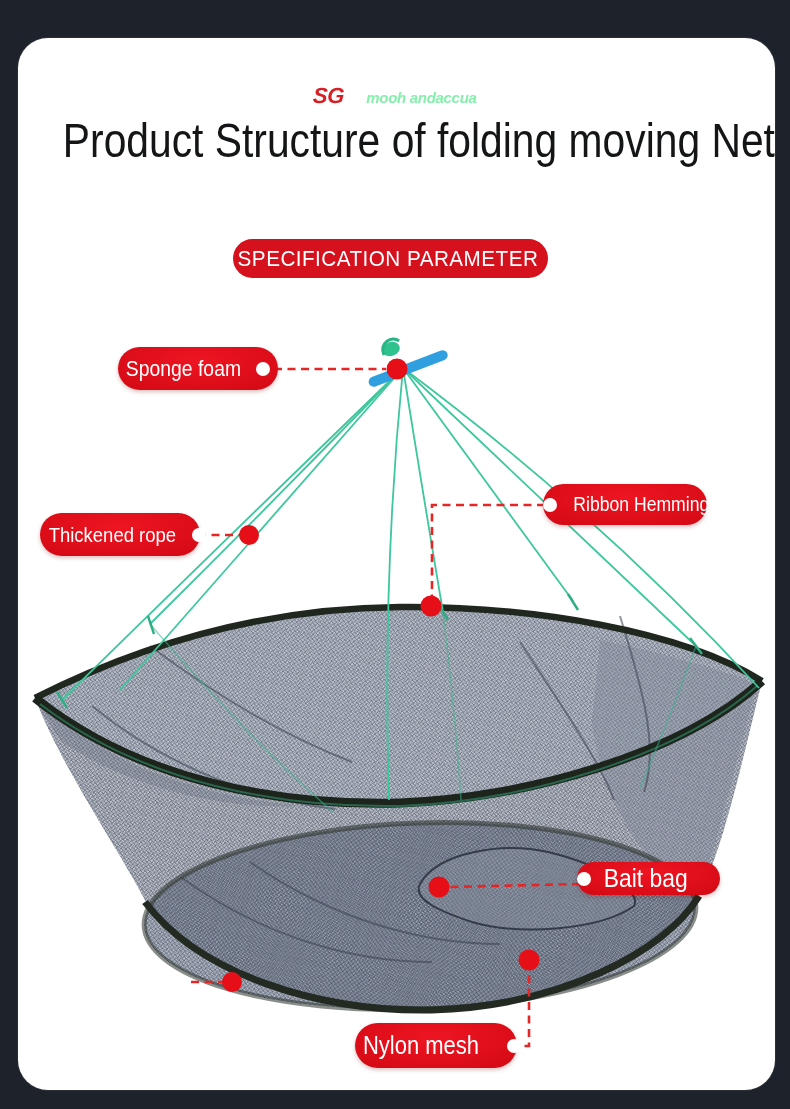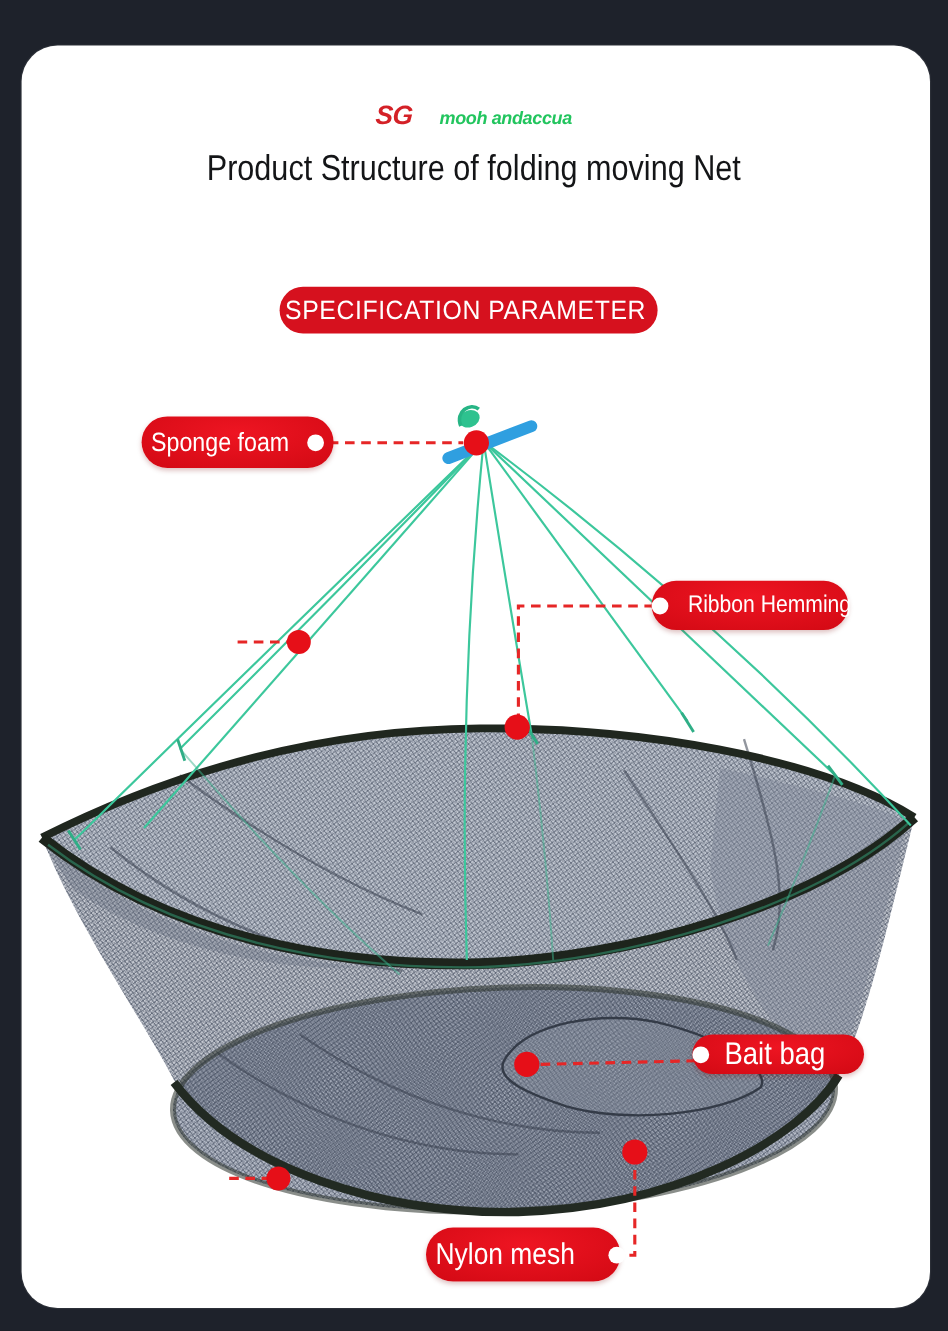--- a/index.html
+++ b/index.html
@@ -4,25 +4,25 @@
 <style>
   html,body{margin:0;padding:0;background:#14171d;}
   .stage{position:relative;width:790px;height:1109px;background:#1e222b;overflow:hidden;
          font-family:"Liberation Sans",sans-serif;margin:0 auto;}
   .card{position:absolute;left:18px;top:38px;width:757px;height:1052px;background:#fff;
         border-radius:30px;box-shadow:0 0 0 1px rgba(255,255,255,.06);}
   
   .brand{position:absolute;top:83px;left:0;width:790px;text-align:center;white-space:nowrap;z-index:6;}
   .brand-sg{display:inline-block;color:#d42127;font-size:22px;font-weight:800;font-style:italic;
             letter-spacing:-0.5px;transform:skewX(-4deg);}
-  .brand-name{display:inline-block;color:#22c55e;font-size:15px;font-weight:700;font-style:italic;
+  .brand-name{display:inline-block;color:#86efac;font-size:15px;font-weight:700;font-style:italic;
             letter-spacing:-0.3px;margin-left:22px;}
   
   .title{position:absolute;top:116px;left:0;width:790px;text-align:center;z-index:6;
-         font-size:30px;line-height:50px;font-weight:400;color:#141517;margin:0;white-space:nowrap;}
+         font-size:48px;line-height:50px;font-weight:400;color:#141517;margin:0;white-space:nowrap;}
   .title span{display:inline-block;transform:scaleX(.85);}
   
   .badge{position:absolute;left:233px;top:239px;width:315px;height:39px;background:#d6111e;
          border-radius:20px;display:flex;align-items:center;justify-content:flex-end;z-index:6;}
   .badge span{display:inline-block;color:#fff;font-size:22px;letter-spacing:.5px;transform:scaleX(.94);white-space:nowrap;}
   
   .net,.overlay{position:absolute;left:0;top:0;z-index:3;pointer-events:none;}
   .overlay{z-index:4;}
   
   .pill{position:absolute;z-index:5;display:flex;align-items:center;justify-content:flex-start;gap:7px;
@@ -159,20 +159,24 @@
       <circle cx="232" cy="982" r="10"></circle>
       <circle cx="529" cy="960" r="10.5"></circle>
     </g>
   </svg>
 
   <div class="pill p-sponge">
     <span class="pill-text">Sponge foam</span>
     <span class="pill-dot"></span>
   </div>
 
+  <div class="pill p-thick">
+    <span class="pill-text">Thickened rope</span>
+    <span class="pill-dot"></span>
+  </div>
 
   <div class="pill p-ribbon">
     <span class="pill-dot"></span>
     <span class="pill-text">Ribbon Hemming</span>
   </div>
 
   <div class="pill p-bait">
     <span class="pill-dot"></span>
     <span class="pill-text">Bait bag</span>
   </div>

